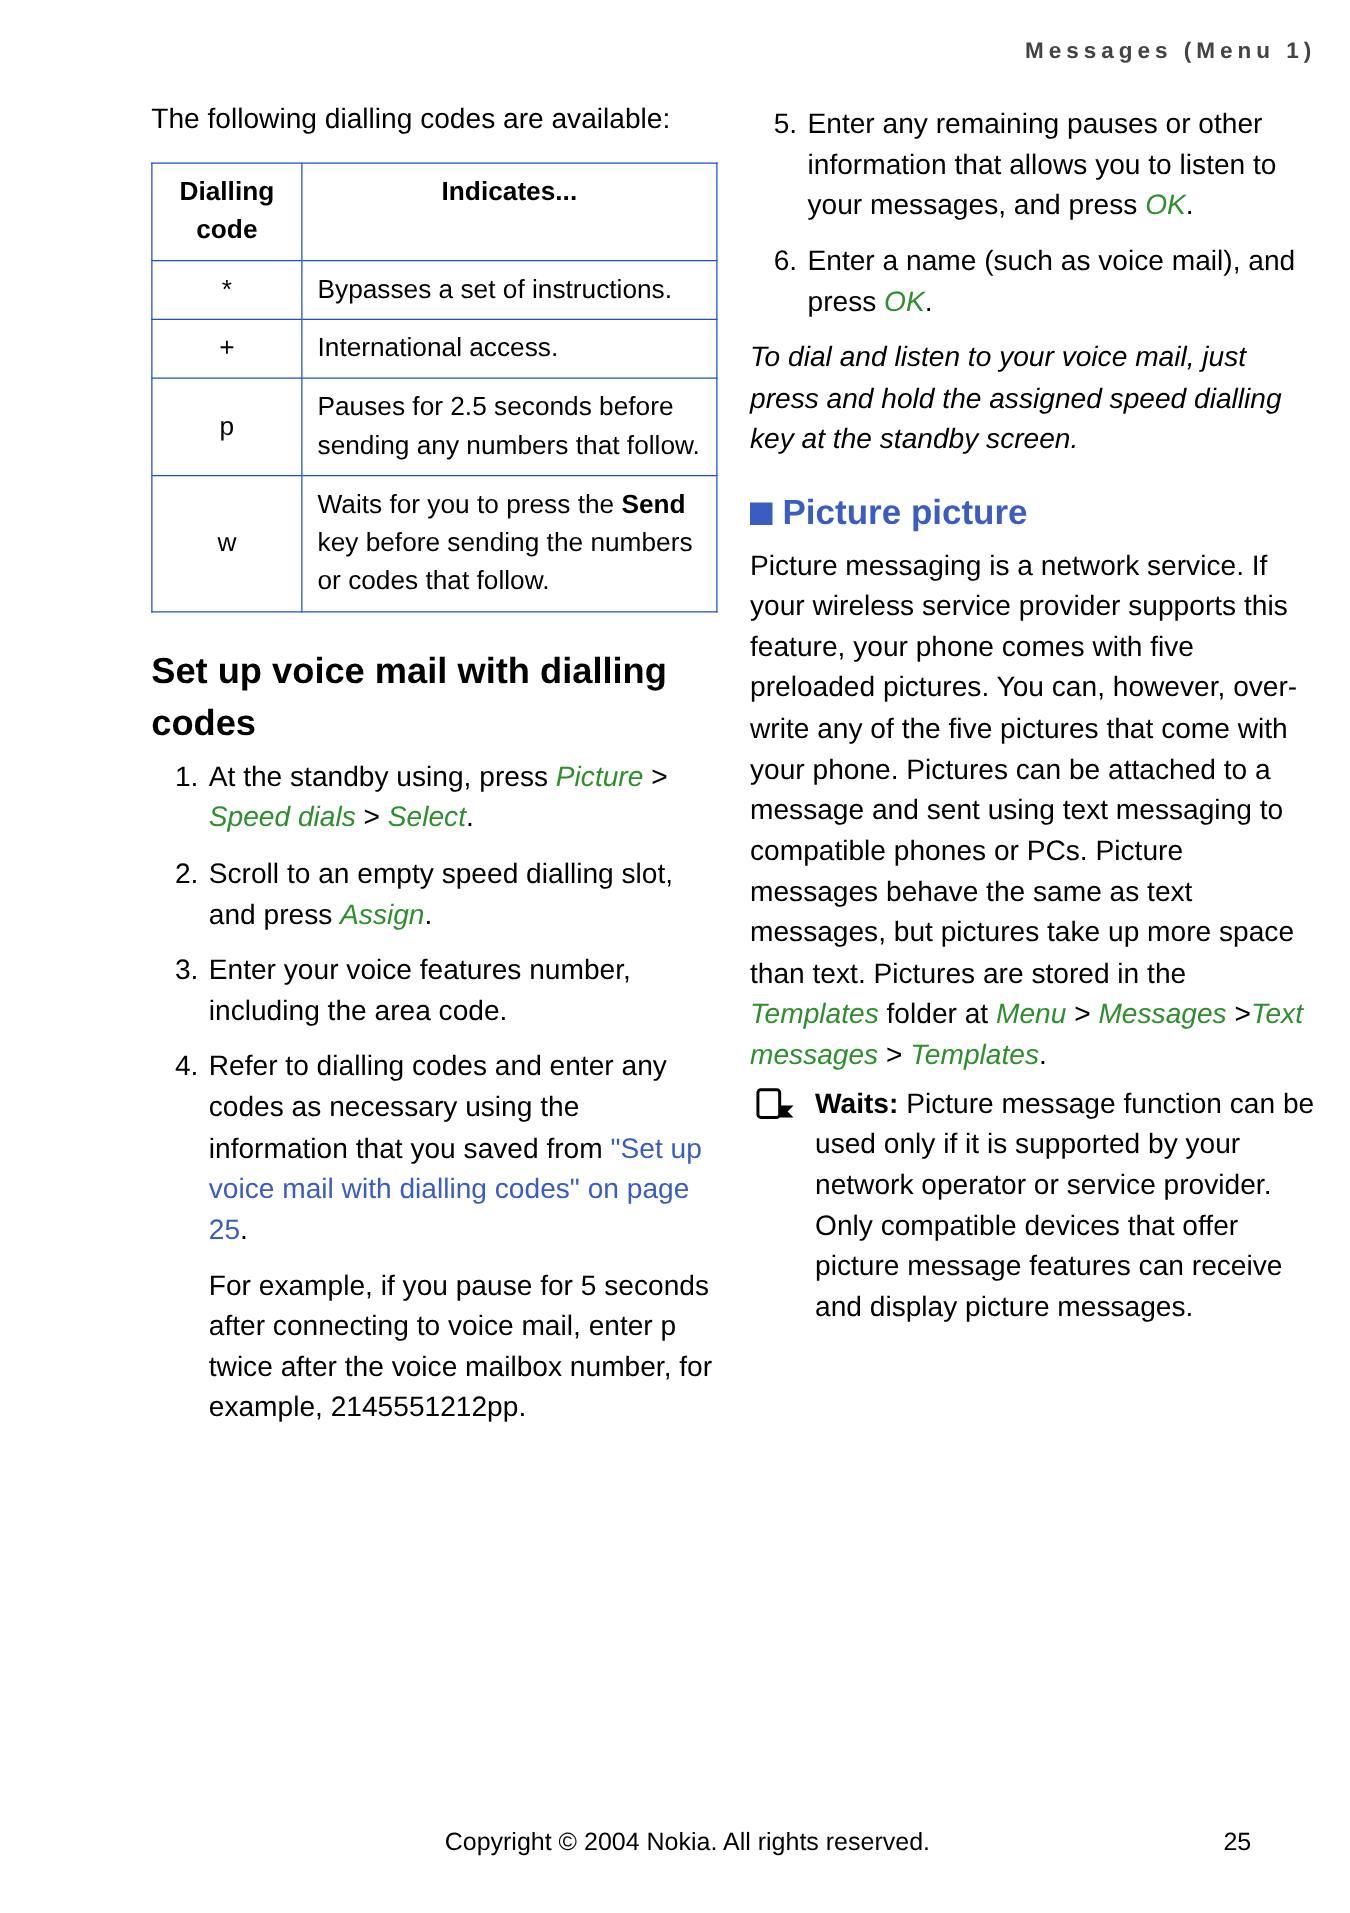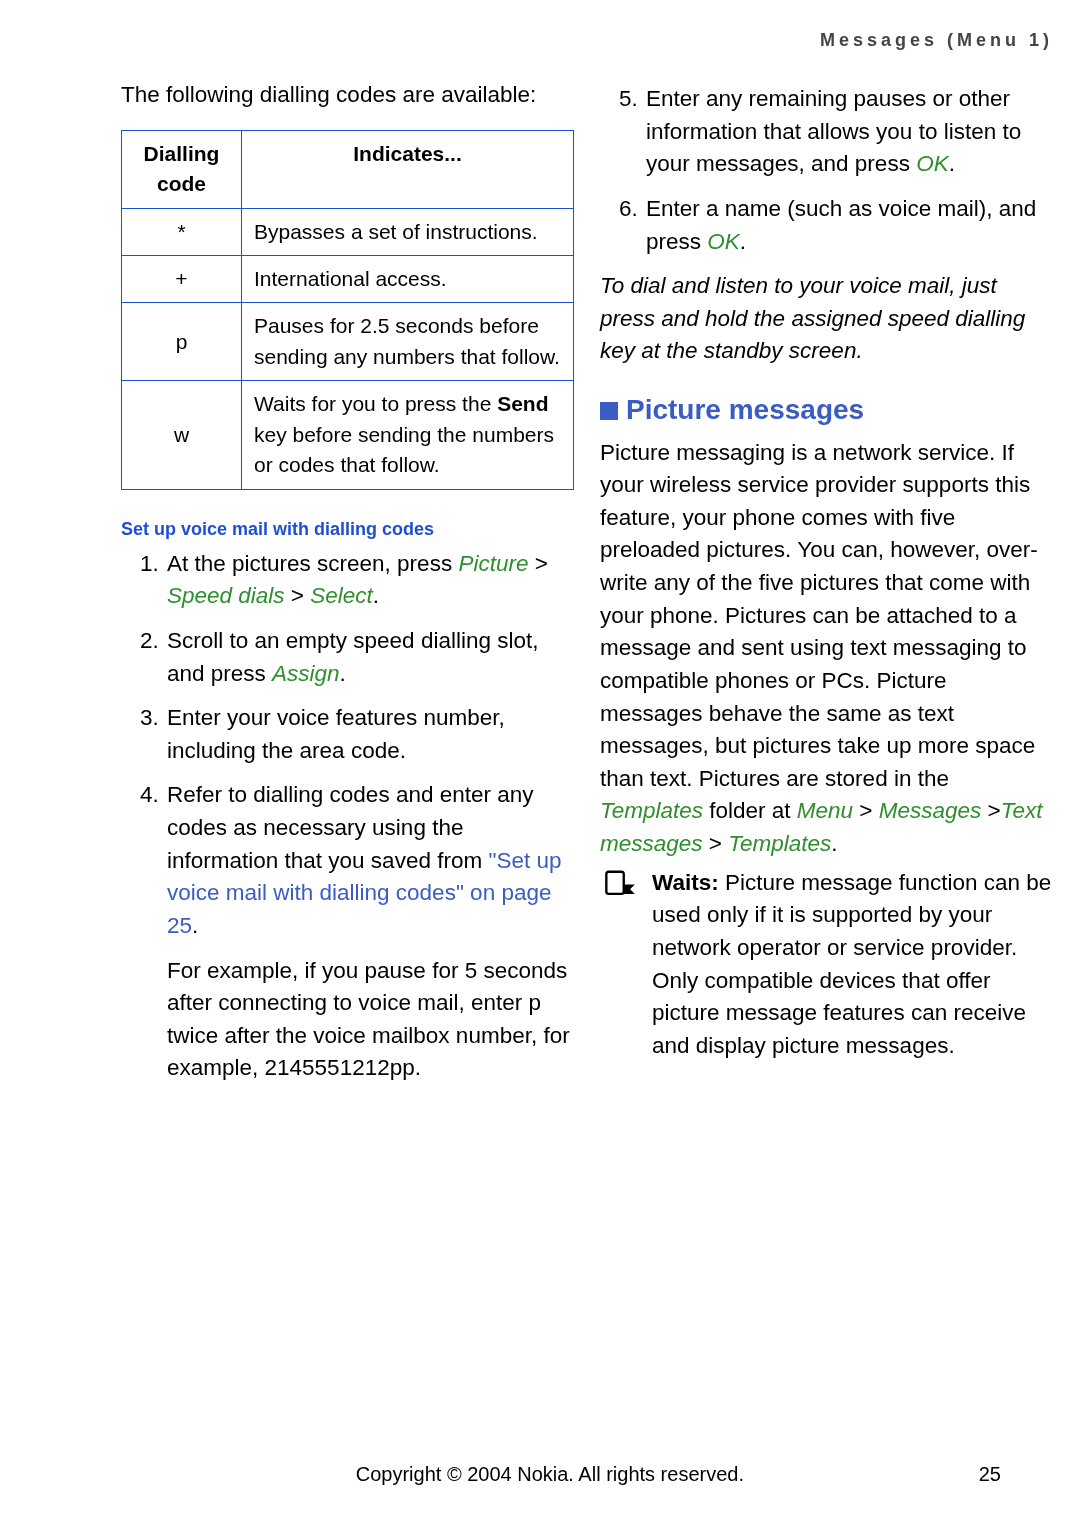--- a/index.html
+++ b/index.html
@@ -50,23 +50,23 @@
   table.codes th {
     font-weight: bold;
     text-align: center;
   }
   table.codes td.code {
     text-align: center;
     vertical-align: middle;
     width: 95px;
   }
   .subhead-blue {
-    color: #1d4ed8;
-    font-weight: bold;
-    font-size: 18px;
+    color: #000000;
+    font-weight: bold;
+    font-size: 29px;
     margin-top: 4px;
     margin-bottom: 6px;
   }
   ol {
     padding-left: 44px;
     margin: 4px 0;
   }
   ol li {
     margin-bottom: 12px;
     padding-left: 2px;
@@ -149,21 +149,21 @@
             <span>Waits for you to press the </span><span class="bold">Send</span><span> key before sending the numbers or codes that follow.</span>
           </td>
         </tr>
       </tbody>
         </table>
 
       <div class="subhead-blue">Set up voice mail with dialling codes</div>
 
       <ol>
         <li>
-          <span>At the pictures screen, press </span><span class="green">Picture</span><span> &gt; </span><span class="green">Speed dials</span><span> &gt; </span><span class="green">Select</span>.
+          <span>At the standby using, press </span><span class="green">Picture</span><span> &gt; </span><span class="green">Speed dials</span><span> &gt; </span><span class="green">Select</span>.
         </li>
         <li>
           <span>Scroll to an empty speed dialling slot, and press </span><span class="green">Assign</span>.
         </li>
         <li>Enter your voice features number, including the area code.</li>
         <li>
           <span>Refer to dialling codes and enter any codes as necessary using the information that you saved from </span><span class="link-blue">"Set up voice mail with dialling codes" on page 25</span>.
           <div style="margin-top:12px;">For example, if you pause for 5 seconds after connecting to voice mail, enter p twice after the voice mailbox number, for example, 2145551212pp.</div>
         </li>
       </ol>
@@ -175,21 +175,21 @@
           <span>Enter any remaining pauses or other information that allows you to listen to your messages, and press </span><span class="green">OK</span>.
         </li>
         <li>
           <span>Enter a name (such as voice mail), and press </span><span class="green">OK</span>.
         </li>
       </ol>
 
       <div style="margin-top:4px;font-style:italic;">To dial and listen to your voice mail, just press and hold the assigned speed dialling key at the standby screen.</div>
 
       <div class="section-head">
-        <span class="sq"></span><span>Picture messages</span>
+        <span class="sq"></span><span>Picture picture</span>
       </div>
 
       <div>
         <span>Picture messaging is a network service. If your wireless service provider supports this feature, your phone comes with five preloaded pictures. You can, however, over-write any of the five pictures that come with your phone. Pictures can be attached to a message and sent using text messaging to compatible phones or PCs. Picture messages behave the same as text messages, but pictures take up more space than text. Pictures are stored in the </span><span class="green">Templates</span><span> folder at </span><span class="green">Menu</span><span> &gt; </span><span class="green">Messages</span><span> &gt;</span><span class="green">Text messages</span><span> &gt; </span><span class="green">Templates</span>.
       </div>
 
       <div class="note-row">
         <div class="note-icon">
           <svg viewBox="0 0 48 48">
             <rect x="8" y="6" width="22" height="28" rx="3" fill="none" stroke="#000" stroke-relative="3" stroke-width="3"></rect>

